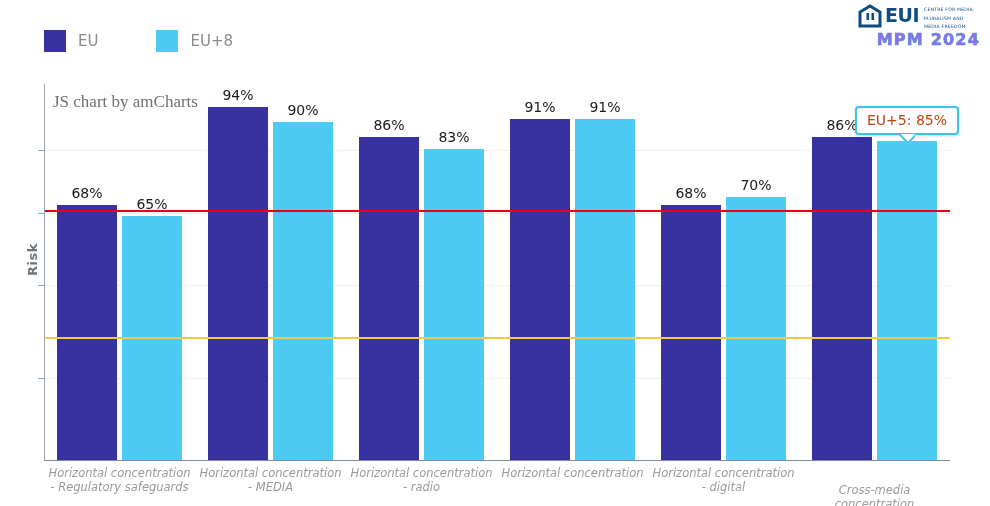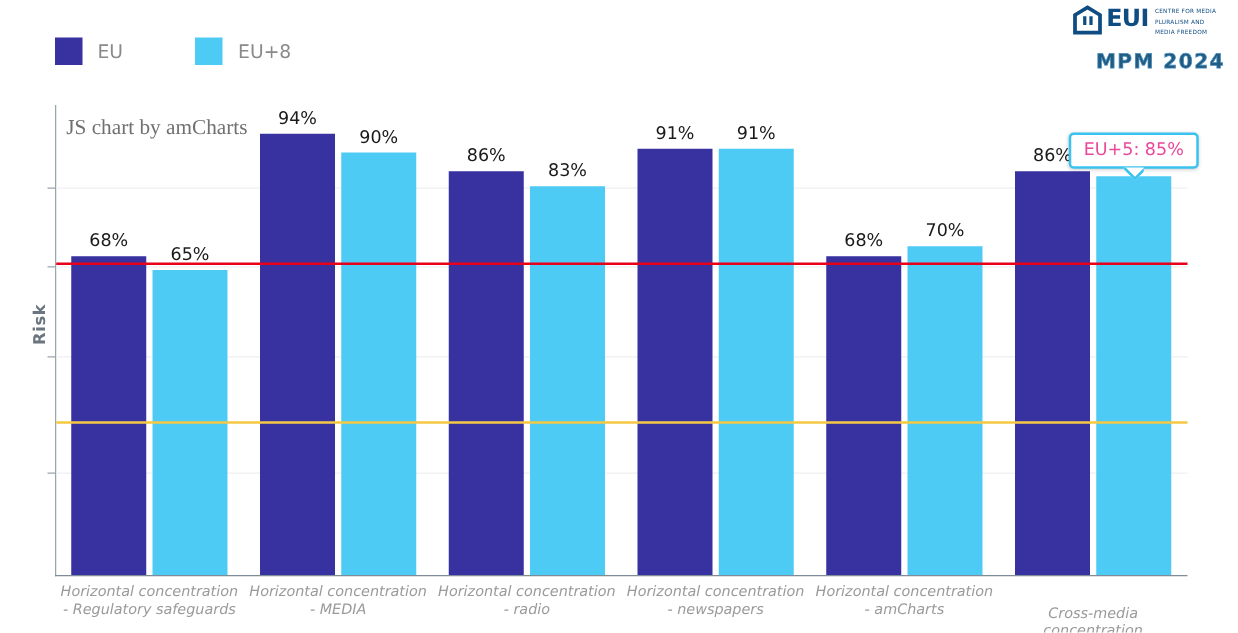--- a/index.html
+++ b/index.html
@@ -17,22 +17,22 @@
   .legend-item{display:flex;align-items:center;margin-right:58px;text-align:right;}
   .legend-swatch{width:22px;height:22px;display:block;}
   .legend-label{margin-left:12px;font-size:15px;color:#8a8a8a;line-height:1;}
 
   
   .logo{position:absolute;right:10px;top:4px;width:122px;height:44px;}
   .logo-row{display:flex;align-items:flex-start;}
   .logo-mark{width:26px;height:24px;position:relative;flex:0 0 auto;}
   .logo-eui{font-size:19px;font-weight:bold;color:#0f4c81;letter-spacing:-0.5px;line-height:23px;margin-left:1px;}
   .logo-sub{font-size:4.6px;color:#0f4c81;line-height:5.6px;margin-left:5px;margin-top:3px;letter-spacing:.2px;}
-  .logo-mpm{text-align:right;font-size:16px;color:#0c4a6e;letter-spacing:1.2px;
-            line-height:17px;margin-top:10px;font-weight:bold;
+  .logo-mpm{text-align:right;font-size:16px;color:#8b5cf6;letter-spacing:1.2px;
+            line-height:17px;margin-top:1px;font-weight:bold;
             -webkit-text-stroke:0.6px #2f7fbf;opacity:.9;}
 
   
   .plot{position:absolute;left:44px;top:84px;width:906px;height:377px;}
   .axis-v{position:absolute;left:0;top:0;width:1px;height:377px;background:#9aa4ad;}
   .axis-h{position:absolute;left:0;bottom:0;width:906px;height:1px;background:#7f8c99;}
   .tick{position:absolute;left:-6px;width:6px;height:1px;background:#9aa4ad;}
   .grid{position:absolute;left:1px;width:905px;height:1px;background:#f0f0f3;}
 
   .watermark{position:absolute;left:9px;top:8px;font-size:17px;color:#707070;font-family:Liberation Serif, serif;}
@@ -53,21 +53,21 @@
   .refline.red{background:#e8001a;}
   .refline.yellow{background:#f5c944;}
 
   
   .cats{position:absolute;left:44px;top:466px;width:906px;height:40px;}
   .cat{position:absolute;text-align:center;font-size:11.5px;color:#9a9a9a;line-height:14px;font-style:italic;}
 
   
   .tooltip{position:absolute;box-sizing:border-box;background:#ffffff;
            border:2px solid #3bc3ef;border-radius:4px;
-           padding:4px 10px 5px 10px;font-size:14px;color:#ec4899;
+           padding:4px 10px 5px 10px;font-size:14px;color:#c2410c;
            white-space:nowrap;box-shadow:0 1px 3px rgba(0,0,0,.18);}
   .tooltip-arrow{position:absolute;width:16px;height:10px;overflow:hidden;}
   .tooltip-arrow:before{content:"";position:absolute;left:1px;top:-9px;
            width:12px;height:12px;background:#fff;border:2px solid #3bc3ef;
            transform:rotate(45deg);}
 </style>
 </head>
 <body>
 
 <div id="root">
@@ -162,25 +162,24 @@
       <div class="cat" style="left: 151px; width: 151px;">
         <div>Horizontal concentration</div>
         <div>- MEDIA</div>
       </div>
       <div class="cat" style="left: 302px; width: 151px;">
         <div>Horizontal concentration</div>
         <div>- radio</div>
       </div>
       <div class="cat" style="left: 453px; width: 151px;">
         <div>Horizontal concentration</div>
-        <div>- newspapers</div>
       </div>
       <div class="cat" style="left: 604px; width: 151px;">
         <div>Horizontal concentration</div>
-        <div>- amCharts</div>
+        <div>- digital</div>
       </div>
       <div class="cat" style="left: 755px; width: 151px; margin-top: 17px;">
         <div>Cross-media</div>
         <div>concentration</div>
       </div>
     </div>
 
   <div class="tooltip" id="tooltip" style="left: 855px; top: 106.152px;">
     <span>EU+5: 85%</span>
   </div>

